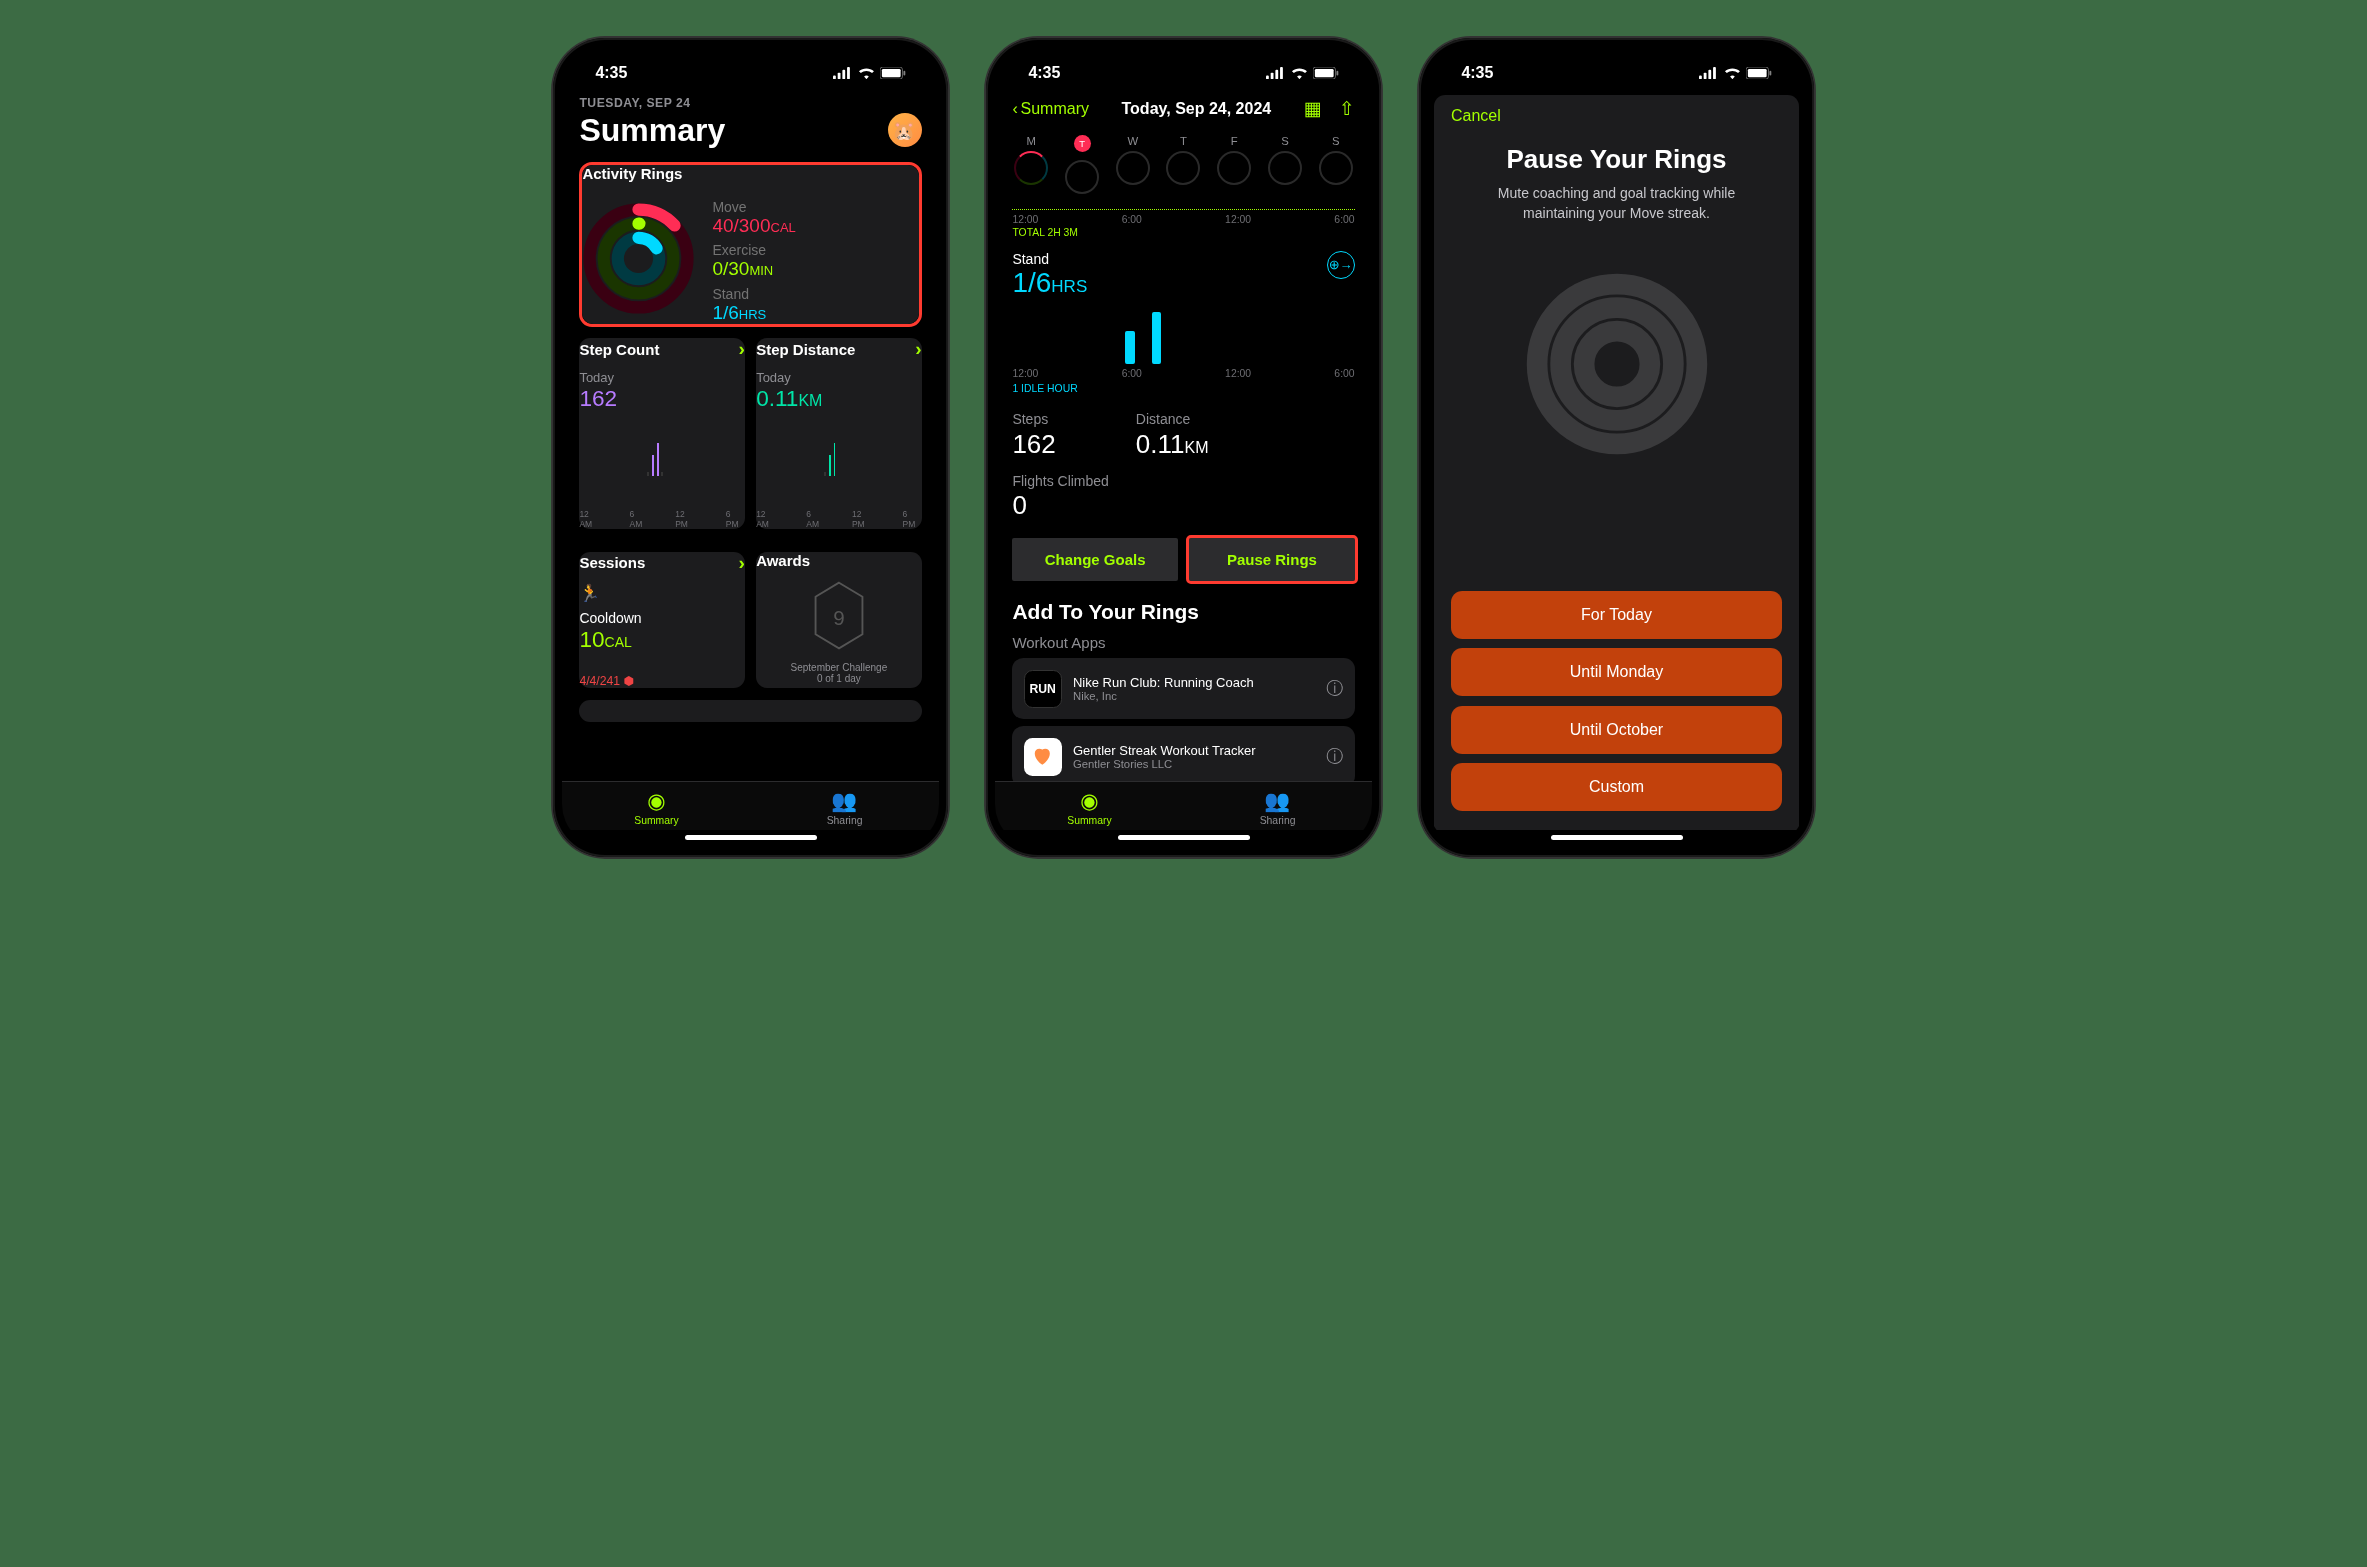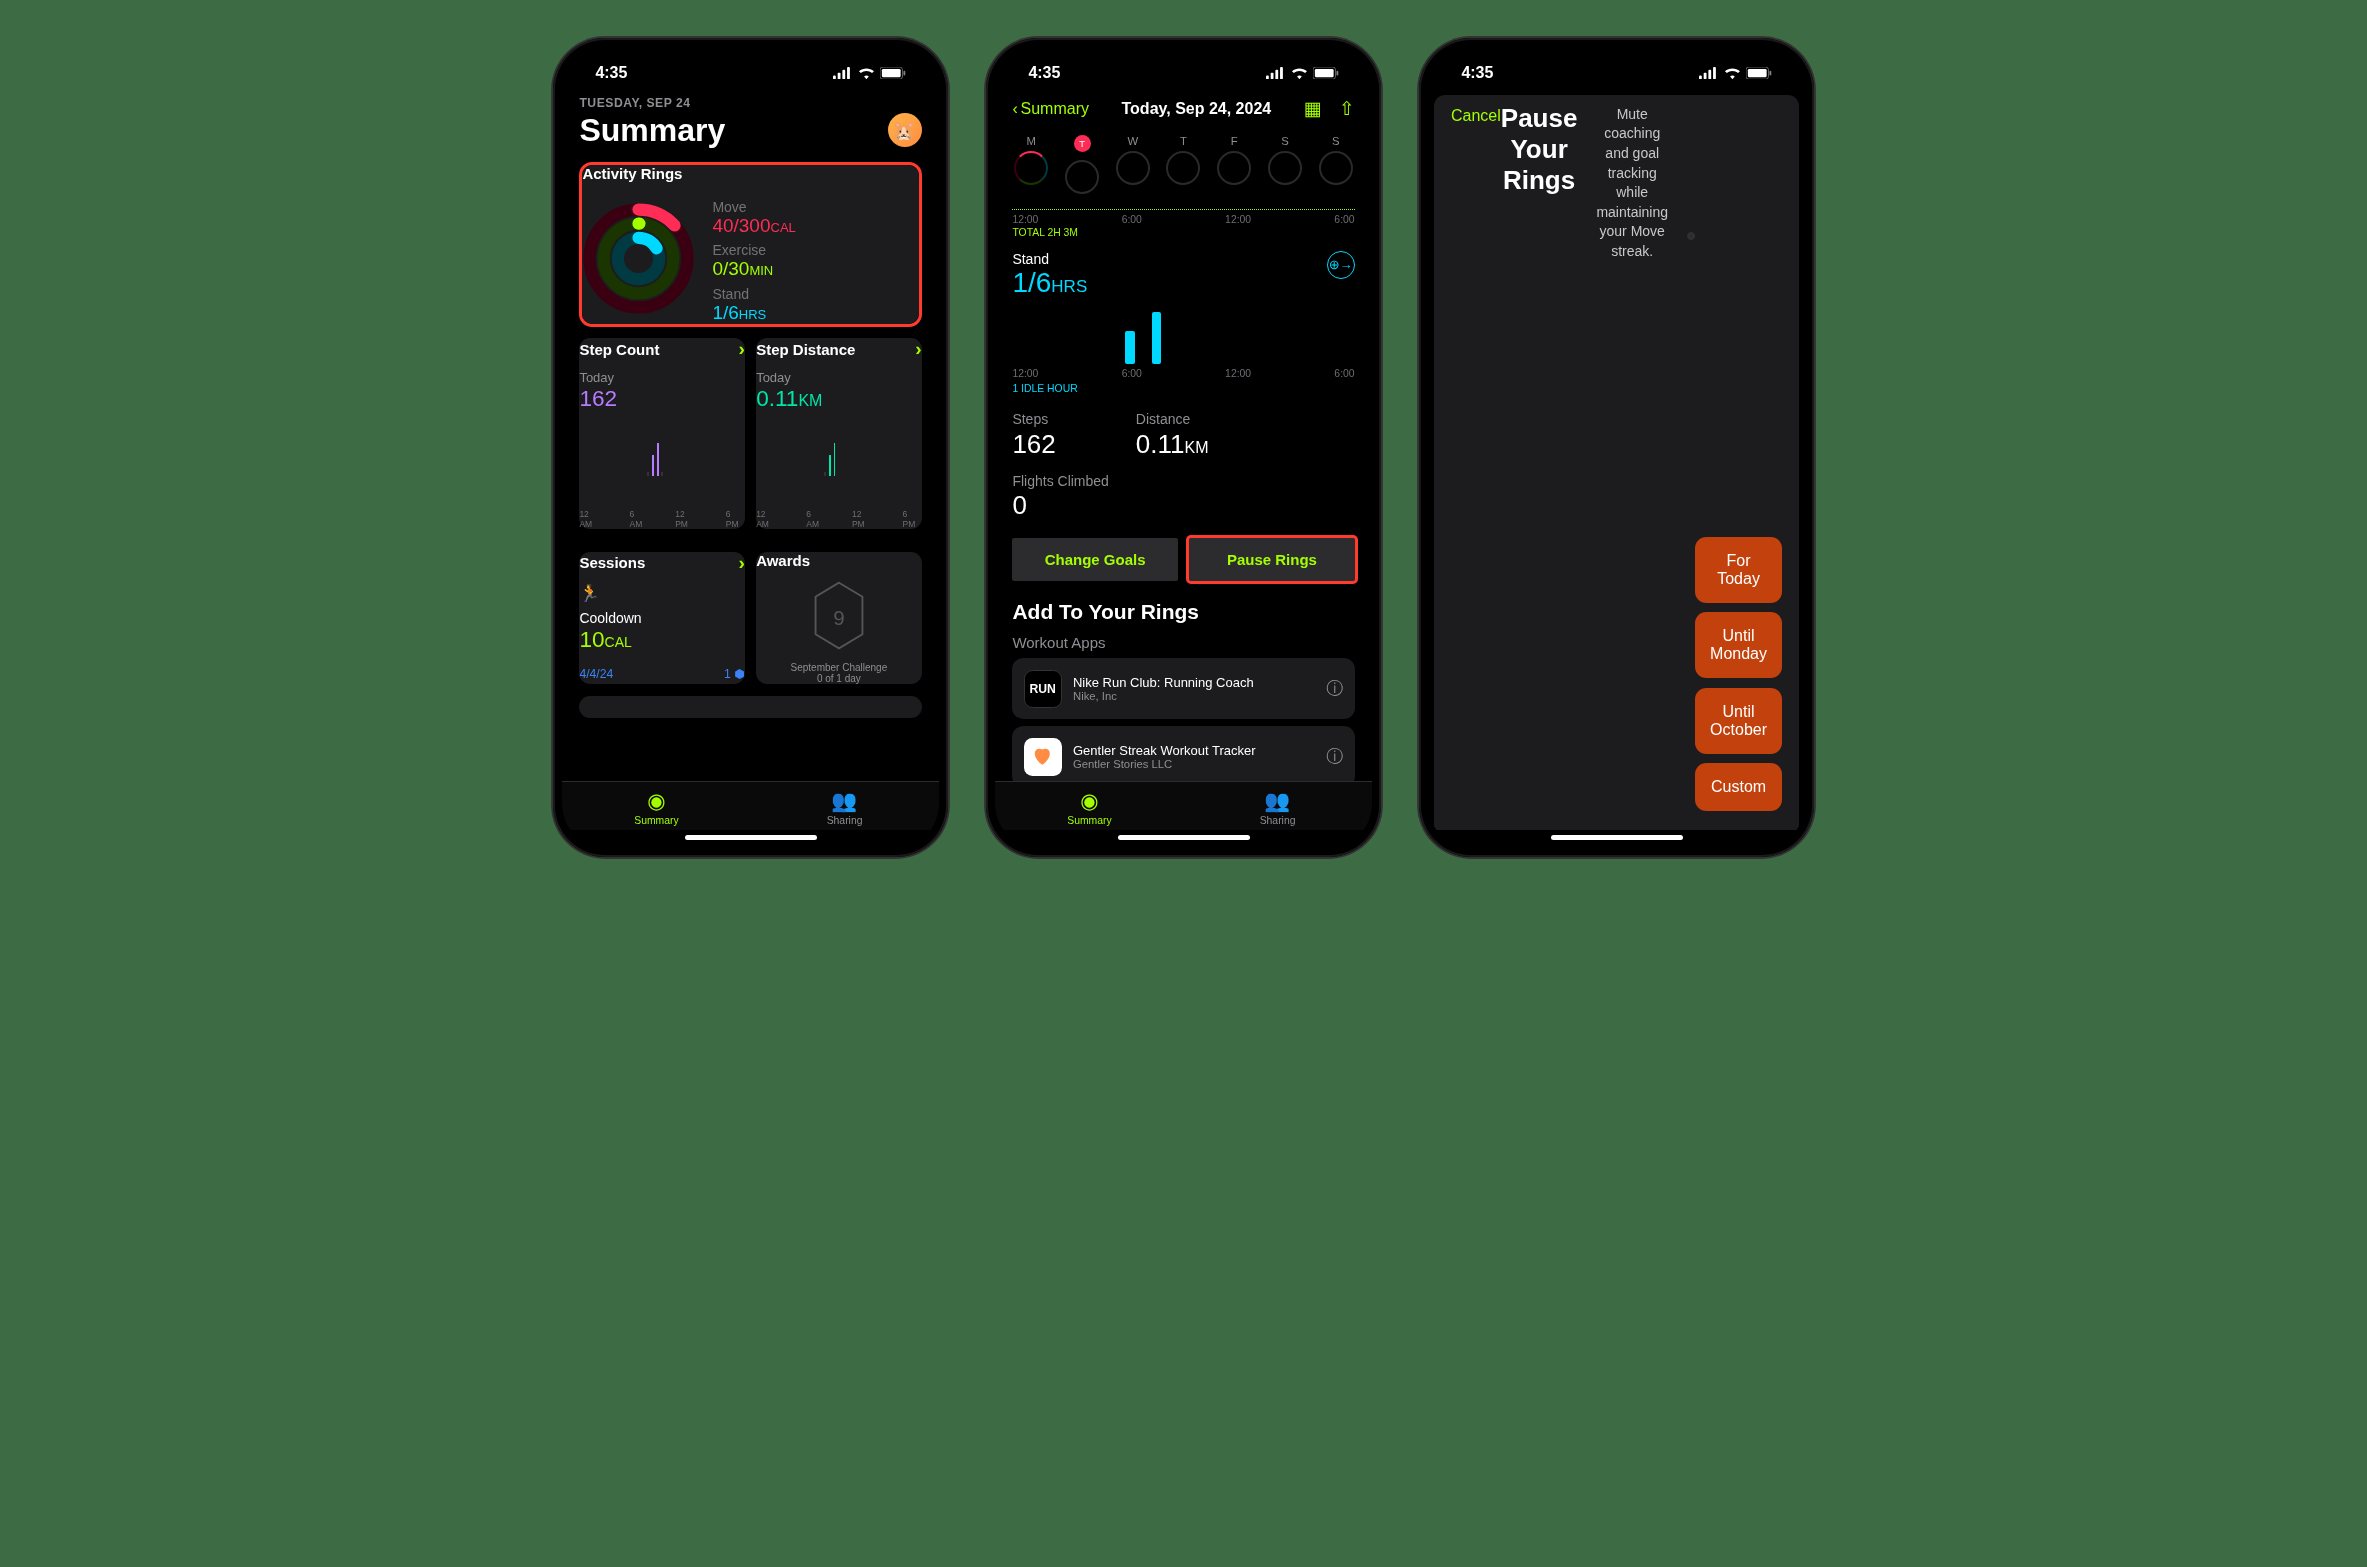--- a/index.html
+++ b/index.html
@@ -32,21 +32,21 @@
 .stepval{color:#b77bff;font-size:22.6px;font-weight:500;margin-top:1.9px}
 .distval{color:#00e5a8;font-size:22.6px;font-weight:500;margin-top:1.9px}
 .calval{color:#a3ff00;font-size:22.6px;font-weight:500;margin-top:1.9px}
 .calval .unit{font-size:14px}
 .tiny-labels{display:flex;gap:27px;color:#6e6e73;font-size:8.5px;margin-top:33px}
 .mini-chart{height:56px;position:relative;display:flex;align-items:flex-end;gap:2.8px;margin-top:7.5px}
 .mini-bar{width:1.9px;background:#333}
 .mini-bar.active{background:#b77bff}
 .mini-bar.active2{background:#00e5a8}
 .sess-ico{font-size:17px;color:#a3ff00;margin-top:9.4px}
-.sess-date{color:#3b82f6;font-size:12.2px;margin-top:14px;display:flex;justify-content:space-between}
+.sess-date{color:#ef4444;font-size:12.2px;margin-top:21px;display:flex;justify-content:flex-start}
 .award-ico{display:flex;justify-content:center;margin:9.4px 0}
 .award-sub{color:#8e8e93;font-size:10px;text-align:center}
 .tab-bar{display:flex;border-top:0.9px solid #2c2c2e;padding:7.5px 0 3.8px;background:#0a0a0a}
 .tab{flex:1;text-align:center;font-size:10.4px}
 .tab.active{color:#a3ff00}
 .tab.inactive{color:#8e8e93}
 .tab-ico{font-size:21px;display:block;margin-bottom:1.9px}
 .home-ind{width:132px;height:4.7px;background:#fff;border-radius:2.8px;margin:5.6px auto 7.5px}
 
 
@@ -87,21 +87,21 @@
 .app-info{flex:1}
 .info-i{color:#8e8e93;font-size:17px}
 
 
 .cancel-link{color:#a3ff00;font-size:16px;padding:11.3px 0}
 .modal-title{font-size:26px;font-weight:700;text-align:center;margin-top:7.5px}
 .modal-desc{color:#c7c7cc;font-size:14px;text-align:center;margin-top:9.4px;padding:0 19px;line-height:1.4}
 .gray-rings{margin:47px auto;display:block}
 .opt-list{margin-top:auto;padding-bottom:9.4px}
 .opt-btn{background:#c2410c;border-radius:11.3px;padding:15px;text-align:center;font-size:16px;color:#fff;margin-bottom:9.4px}
-.content.s3{display:flex;flex-direction:row}
+.content.s3{display:flex;flex-direction:column}
 svg.ring-svg{transform:rotate(-90deg)}
 </style>
 </head>
 <body>
 
 <div class="phone">
   <div class="notch"></div>
   <div class="screen">
     <div class="status-bar">
       <span>4:35</span>

